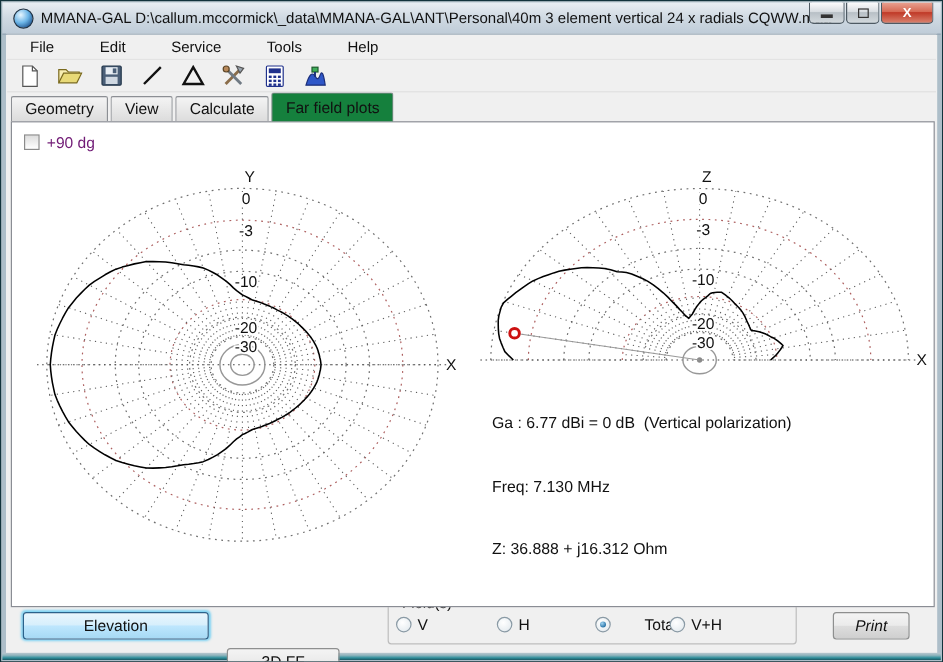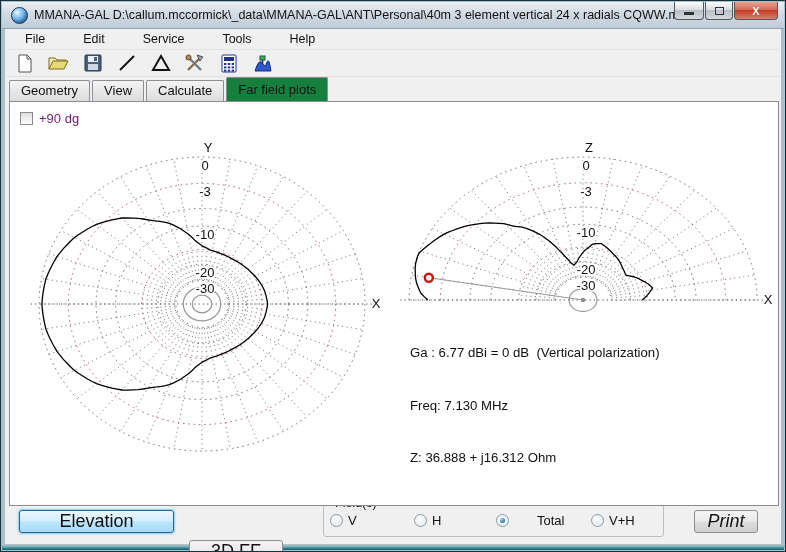--- a/index.html
+++ b/index.html
@@ -43,21 +43,21 @@
   .panel{position:absolute;top:100px;left:8px;width:770px;height:405px;background:#fff;
     border:1px solid #8a8d94;z-index:2;}
   .chk-row{position:absolute;left:10px;top:9px;display:flex;align-items:center;gap:6px;}
   .chk{width:13px;height:13px;background:linear-gradient(#ddd,#fff);border:1px solid #8b8b8b;}
   .chk-label{font-size:13px;color:#701a75;}
   .hdr{position:absolute;left:144px;top:6px;width:400px;text-align:center;
     font-size:13.5px;color:#111;line-height:16.5px;}
   .plot-svg{position:absolute;left:0;top:0;pointer-events:none;}
   .info{position:absolute;left:400px;top:207px;font-size:13.2px;color:#111;line-height:17.5px;white-space:pre;}
   
-  .btn{position:absolute;height:23px;font-size:18px;color:#111;text-align:center;line-height:21px;
+  .btn{position:absolute;height:23px;font-size:13px;color:#111;text-align:center;line-height:21px;
     background:linear-gradient(#f4f4f4,#ebebeb 48%,#dddddd 52%,#cfcfcf);
     border:1px solid #8e8f8f;border-radius:3px;}
   .btn.focused{background:linear-gradient(#eaf6fd,#d7effc 45%,#bde6fd 52%,#a6d9f4);
     border:1px solid #2c628b;box-shadow:0 0 2px 1px #7fd3f3;}
   .groupbox{position:absolute;left:322px;top:502px;width:341px;height:34px;
     border:1px solid #bdbdbd;border-radius:3px;}
   .groupbox-label{position:absolute;left:8px;top:-8px;background:#f0f0f0;padding:0 3px;
     font-size:12.5px;color:#111;}
   .radio-row{position:absolute;display:flex;align-items:center;gap:5px;top:9px;}
   .radio{width:13px;height:13px;border-radius:50%;border:1px solid #8a9aa5;
@@ -340,19 +340,19 @@
       <div class="radio-label">V</div>
     </div>
     <div class="radio-row" style="left:90px;">
       <div class="radio"></div>
       <div class="radio-label">H</div>
     </div>
     <div class="radio-row" style="left:172px;gap:28px;">
       <div class="radio sel"></div>
       <div class="radio-label">Total</div>
     </div>
-    <div class="radio-row" style="left:267px;">
+    <div class="radio-row" style="left:234px;">
       <div class="radio"></div>
       <div class="radio-label">V+H</div>
     </div>
   </div>
   <div class="btn" style="left:693px;top:509px;width:64px;font-style:italic;">Print</div>
 </div>
 
 </body></html>

